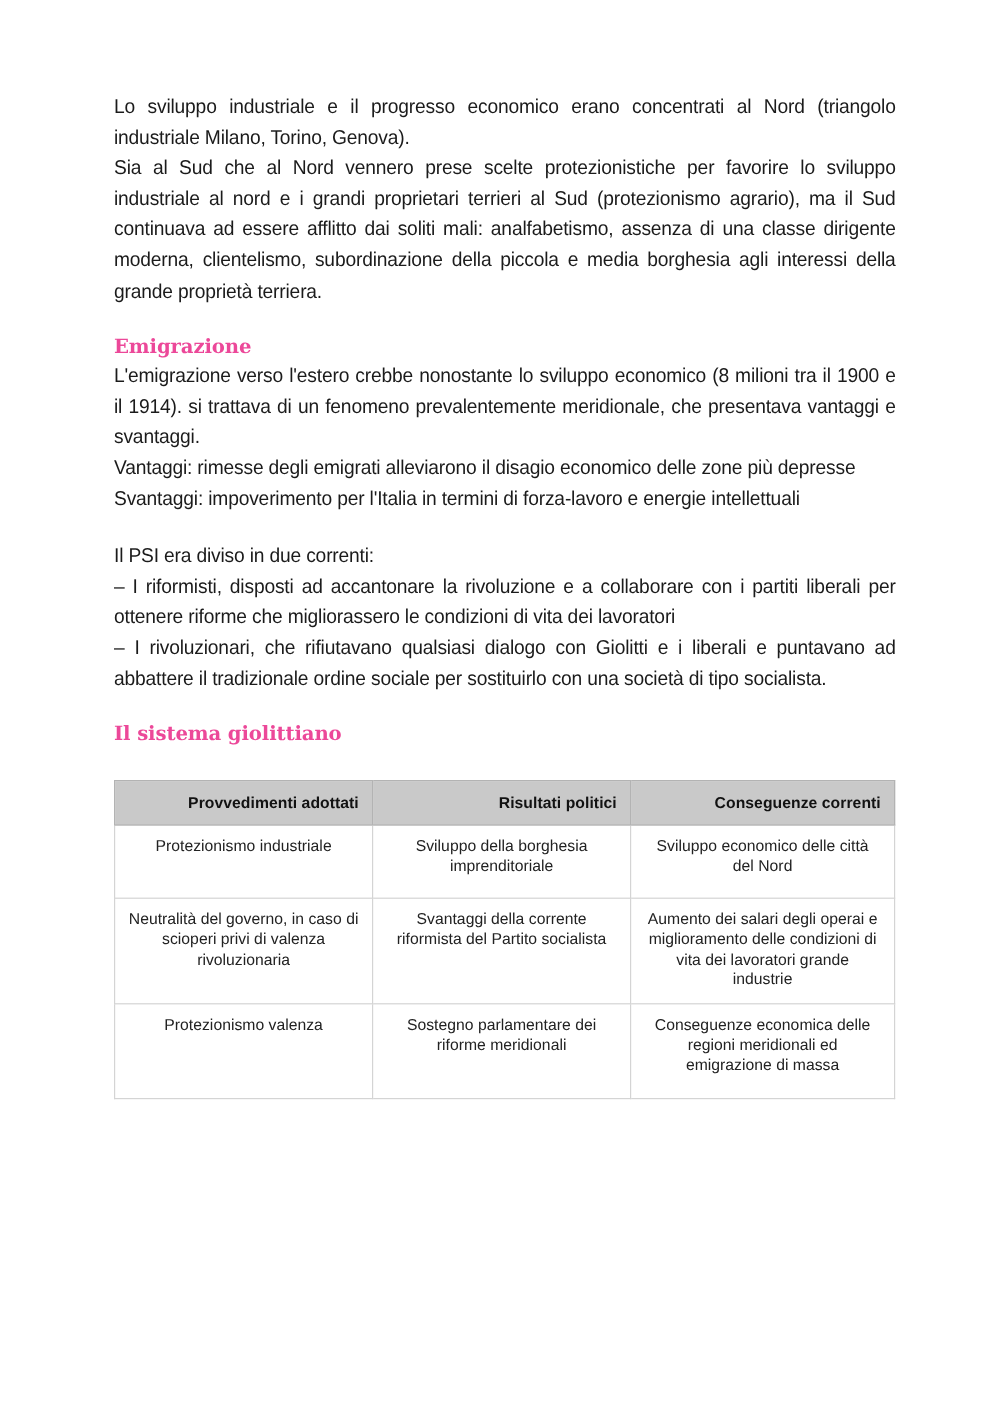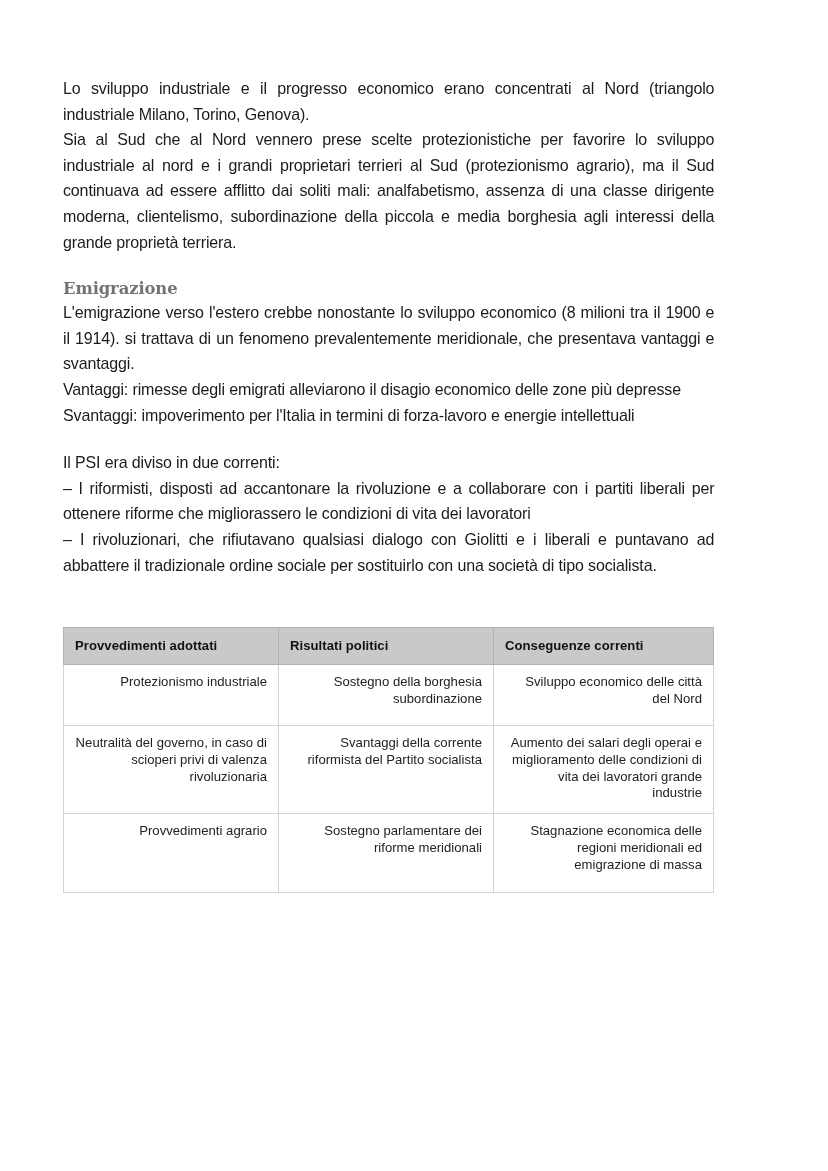--- a/index.html
+++ b/index.html
@@ -21,21 +21,21 @@
     position: absolute;
     left: 0;
     top: 0;
     width: 828px;
     height: 1171px;
     background: #ffffff;
   }
 
   .content {
     position: absolute;
-    left: 63px;
+    left: 95px;
     top: 76px;
     width: 652px;
   }
 
   
   .para {
     font-family: "Liberation Sans", "DejaVu Sans", sans-serif;
     font-size: 16.6px;
     line-height: 25.6px;
     color: #1b1b1b;
@@ -49,21 +49,21 @@
   .para.last-left {
     text-align: left;
   }
 
   
   .heading {
     font-family: "DejaVu Serif", "Liberation Serif", serif;
     font-size: 16.4px;
     font-weight: bold;
     line-height: 23px;
-    color: #737373;
+    color: #ec4899;
     letter-spacing: -0.1px;
     margin: 0;
   }
 
   .gap-block { height: 22px; }
   .gap-table { height: 27px; }
 
   
   .table-wrap {
     width: 650px;
@@ -77,33 +77,33 @@
   }
   table.giolitti col.c1 { width: 215px; }
   table.giolitti col.c2 { width: 215px; }
   table.giolitti col.c3 { width: 220px; }
 
   table.giolitti th {
     background: #c9c9c9;
     font-size: 13.1px;
     font-weight: bold;
     color: #121212;
-    text-align: left;
+    text-align: right;
     padding: 10px 11px 11px 11px;
     border: 1px solid #b3b3b3;
     border-top: 1px solid #b3b3b3;
     line-height: 15px;
     vertical-align: middle;
     letter-spacing: 0.05px;
   }
   table.giolitti td {
     font-size: 13.1px;
     font-weight: normal;
     color: #222222;
-    text-align: right;
+    text-align: center;
     padding: 9px 11px 11px 11px;
     border: 1px solid #d4d4d4;
     line-height: 16.8px;
     vertical-align: top;
     letter-spacing: 0.02px;
     background: #ffffff;
     margin-top: 25px;
   }
   table.giolitti tr.row-1 td { height: 40px; }
   table.giolitti tr.row-2 td { height: 57px; }
@@ -133,51 +133,52 @@
 
 
     <p class="para last-left">Il PSI era diviso in due correnti:</p>
 
     <p class="para">– I riformisti, disposti ad accantonare la rivoluzione e a collaborare con i partiti liberali per ottenere riforme che migliorassero le condizioni di vita dei lavoratori</p>
 
     <p class="para">– I rivoluzionari, che rifiutavano qualsiasi dialogo con Giolitti e i liberali e puntavano ad abbattere il tradizionale ordine sociale per sostituirlo con una società di tipo socialista.</p>
 
     <div class="gap-block"></div>
 
+    <h2 class="heading">Il sistema giolittiano</h2>
 
     <div class="gap-table"></div>
 
     <div class="table-wrap">
       <table class="giolitti">
         <colgroup>
           <col class="c1">
             <col class="c2">
             <col class="c3">
         </colgroup>
         <thead>
           <tr>
             <th>Provvedimenti adottati</th>
             <th>Risultati politici</th>
             <th>Conseguenze correnti</th>
           </tr>
         </thead>
         <tbody>
           <tr class="row-1">
             <td>Protezionismo industriale</td>
-            <td>Sostegno della borghesia subordinazione</td>
+            <td>Sviluppo della borghesia imprenditoriale</td>
             <td>Sviluppo economico delle città del Nord</td>
           </tr>
           <tr class="row-2">
             <td>Neutralità del governo, in caso di scioperi privi di valenza rivoluzionaria</td>
             <td>Svantaggi della corrente riformista del Partito socialista</td>
             <td>Aumento dei salari degli operai e miglioramento delle condizioni di vita dei lavoratori grande industrie</td>
           </tr>
           <tr class="row-3">
-            <td>Provvedimenti agrario</td>
+            <td>Protezionismo valenza</td>
             <td>Sostegno parlamentare dei riforme meridionali</td>
-            <td>Stagnazione economica delle regioni meridionali ed emigrazione di massa</td>
+            <td>Conseguenze economica delle regioni meridionali ed emigrazione di massa</td>
           </tr>
         </tbody>
       </table>
     </div>
 
   </div>
 </div>
 
 </body></html>

